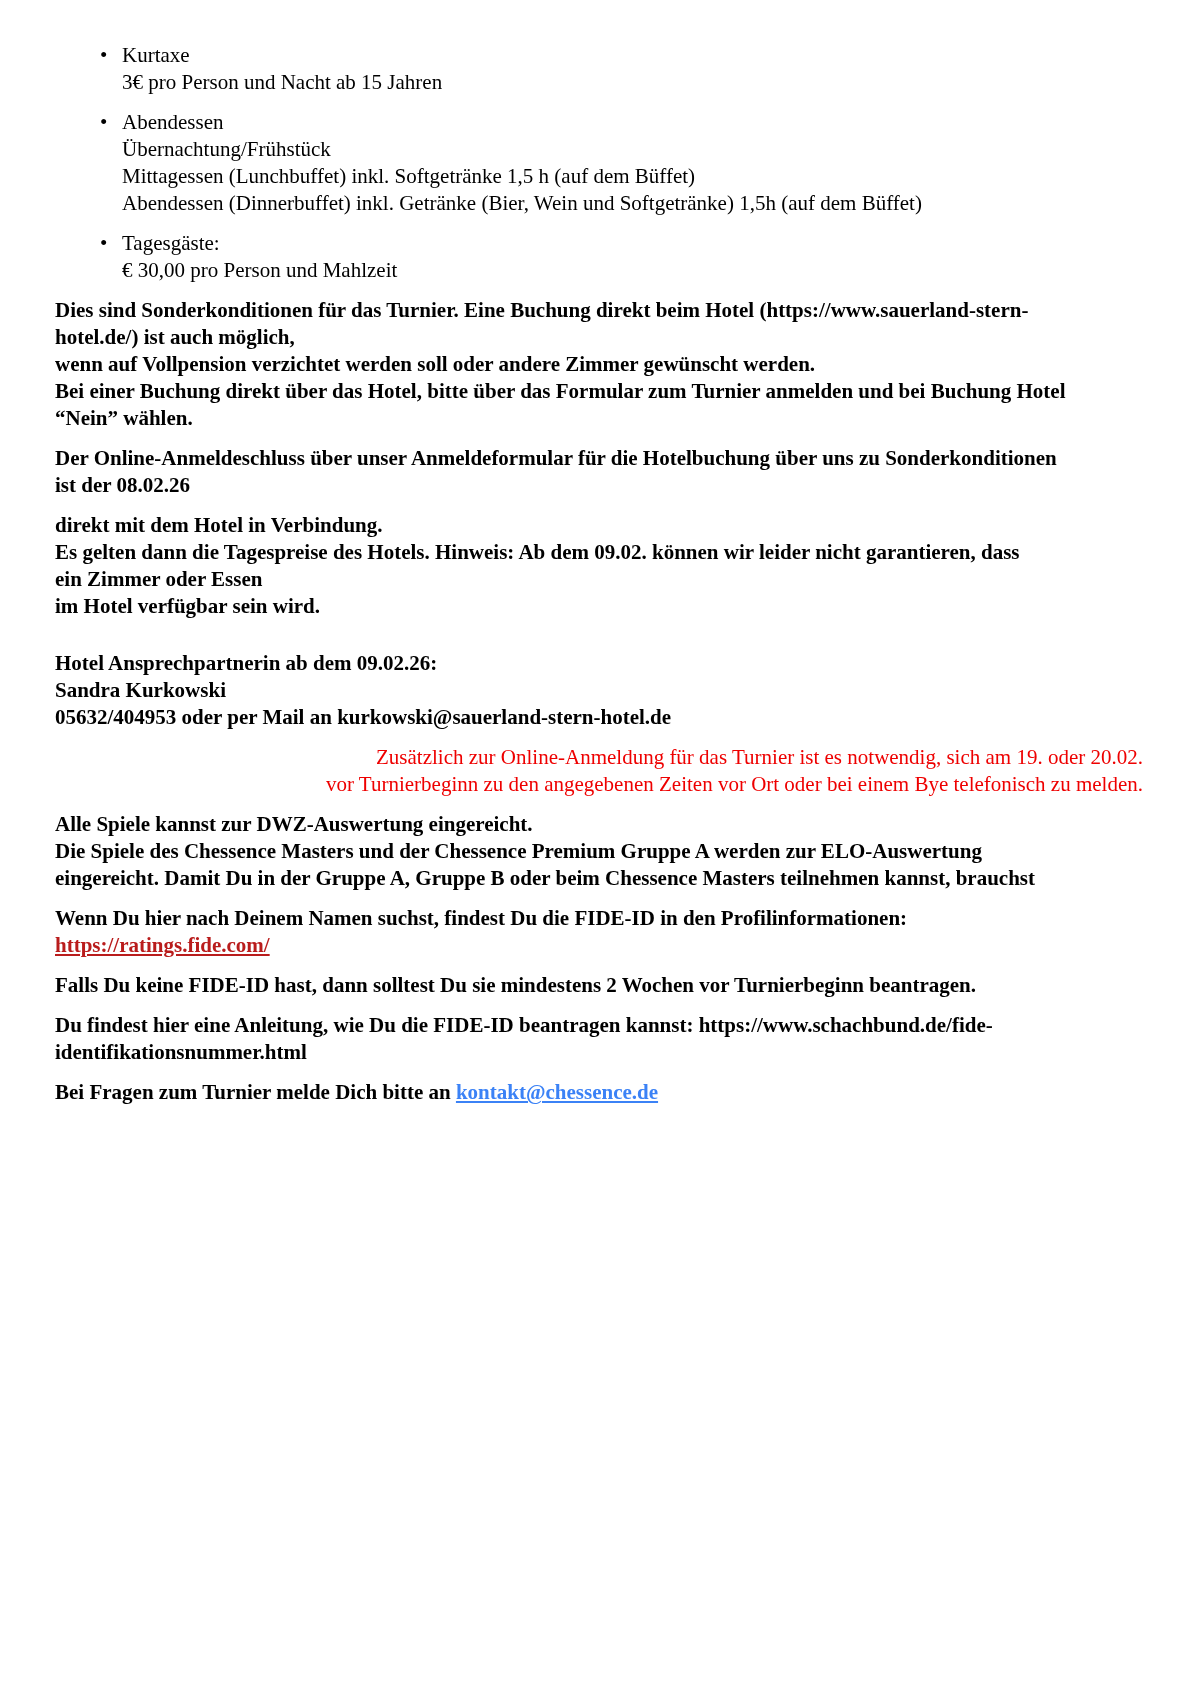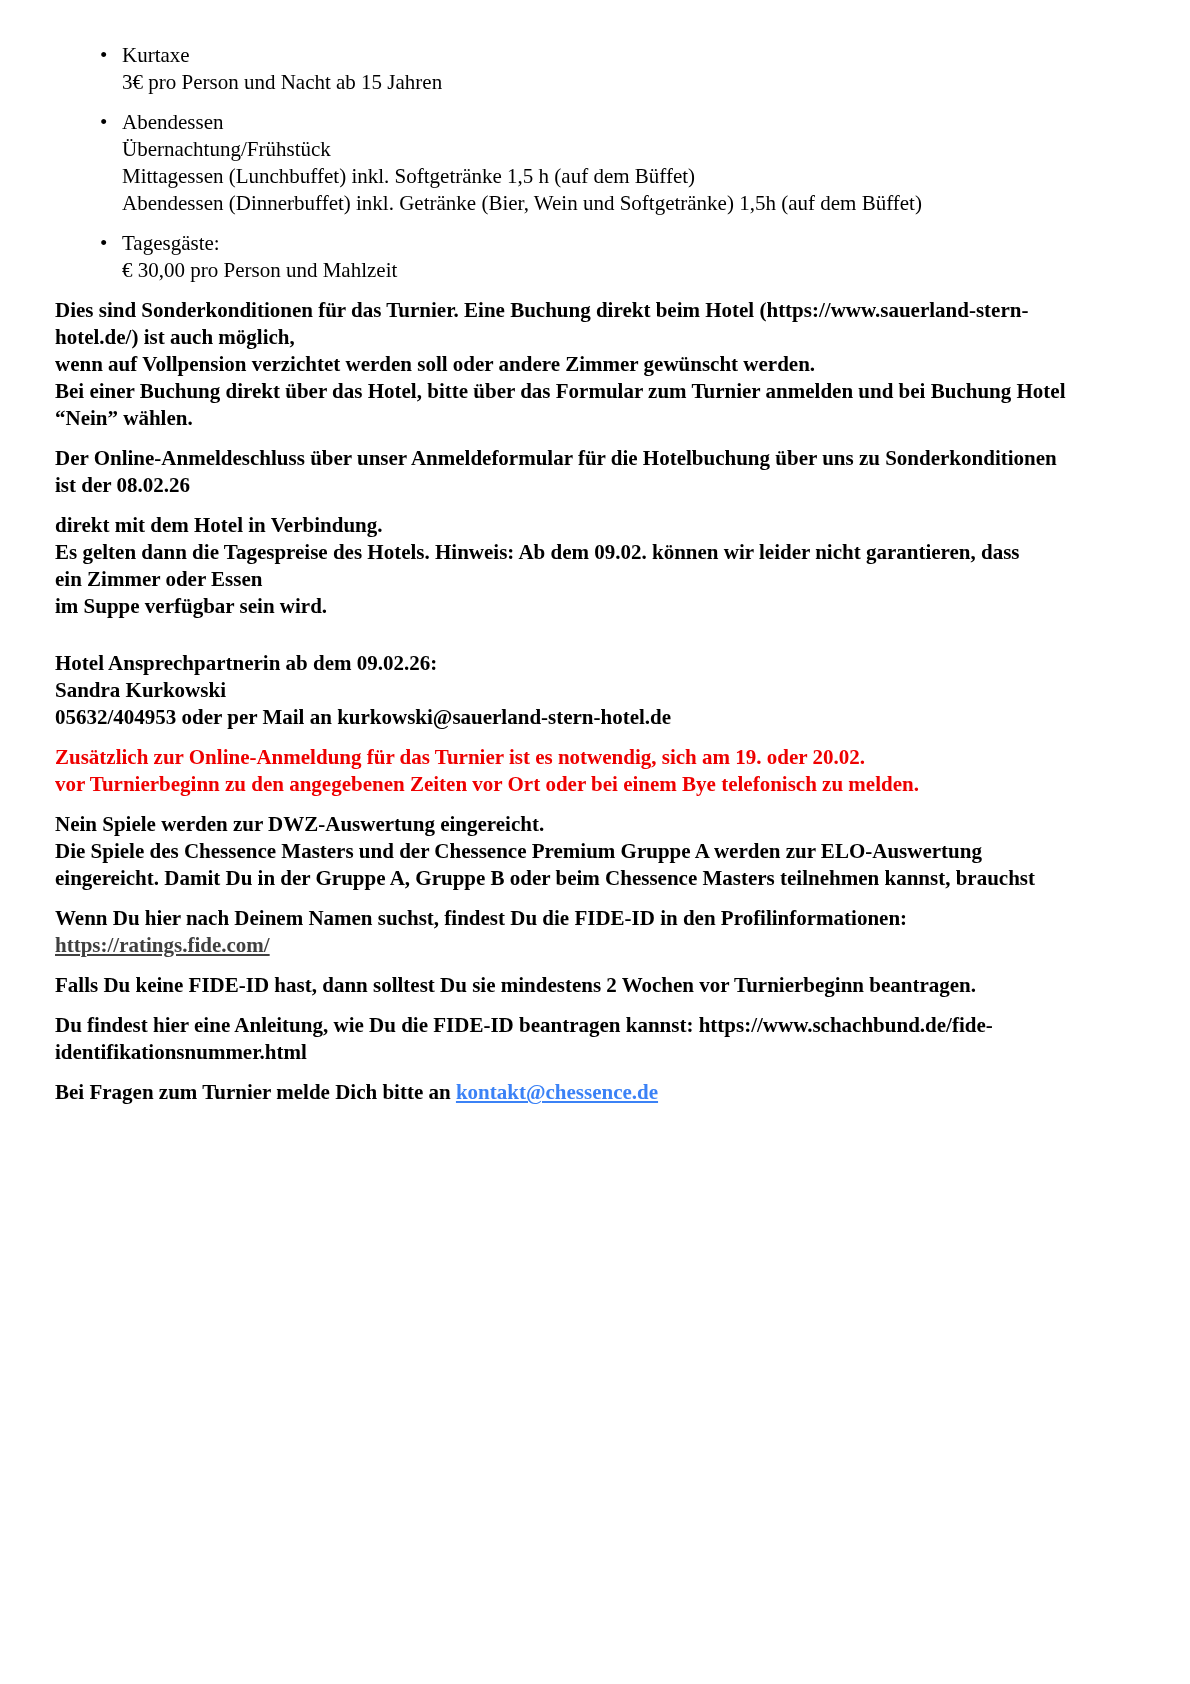--- a/index.html
+++ b/index.html
@@ -28,22 +28,22 @@
     position: relative;
     padding-left: 67px;
     margin: 0 0 13px 0;
   }
   .bullet-marker {
     position: absolute;
     left: 45px;
     top: 0;
   }
   .red-note {
-    font-weight: bold;
-    text-align: left;
+    font-weight: normal;
+    text-align: right;
     margin: 0 0 13px 0;
   }
   .spacer {
     height: 17px;
   }
   .text-line {
     white-space: pre-wrap;
   }
   .text-link {
     text-decoration: underline;
@@ -85,40 +85,40 @@
       <div class="text-line">“Nein” wählen.</div>
     </div>
     <div class="paragraph">
       <div class="text-line">Der Online-Anmeldeschluss über unser Anmeldeformular für die Hotelbuchung über uns zu Sonderkonditionen</div>
       <div class="text-line">ist der 08.02.26</div>
     </div>
     <div class="paragraph">
       <div class="text-line">direkt mit dem Hotel in Verbindung.</div>
       <div class="text-line">Es gelten dann die Tagespreise des Hotels. Hinweis: Ab dem 09.02. können wir leider nicht garantieren, dass</div>
       <div class="text-line">ein Zimmer oder Essen</div>
-      <div class="text-line">im Suppe verfügbar sein wird.</div>
+      <div class="text-line">im Hotel verfügbar sein wird.</div>
     </div>
     <div class="spacer"></div>
     <div class="paragraph">
       <div class="text-line">Hotel Ansprechpartnerin ab dem 09.02.26:</div>
       <div class="text-line">Sandra Kurkowski</div>
       <div class="text-line">05632/404953 oder per Mail an kurkowski@sauerland-stern-hotel.de</div>
     </div>
     <div class="red-note" style="color: rgb(238, 0, 0);">
       <div class="text-line">Zusätzlich zur Online-Anmeldung für das Turnier ist es notwendig, sich am 19. oder 20.02.</div>
       <div class="text-line">vor Turnierbeginn zu den angegebenen Zeiten vor Ort oder bei einem Bye telefonisch zu melden.</div>
     </div>
     <div class="paragraph">
-      <div class="text-line">Nein Spiele werden zur DWZ-Auswertung eingereicht.</div>
+      <div class="text-line">Alle Spiele kannst zur DWZ-Auswertung eingereicht.</div>
       <div class="text-line">Die Spiele des Chessence Masters und der Chessence Premium Gruppe A werden zur ELO-Auswertung</div>
       <div class="text-line">eingereicht. Damit Du in der Gruppe A, Gruppe B oder beim Chessence Masters teilnehmen kannst, brauchst</div>
     </div>
     <div class="paragraph">
       <div class="text-line">Wenn Du hier nach Deinem Namen suchst, findest Du die FIDE-ID in den Profilinformationen:</div>
-      <div class="text-line"><a class="text-link" href="#" style="color: #404040;">https://ratings.fide.com/</a></div>
+      <div class="text-line"><a class="text-link" href="#" style="color: #b91c1c;">https://ratings.fide.com/</a></div>
     </div>
     <div class="paragraph">
       <div class="text-line">Falls Du keine FIDE-ID hast, dann solltest Du sie mindestens 2 Wochen vor Turnierbeginn beantragen.</div>
     </div>
     <div class="paragraph">
       <div class="text-line">Du findest hier eine Anleitung, wie Du die FIDE-ID beantragen kannst: https://www.schachbund.de/fide-</div>
       <div class="text-line">identifikationsnummer.html</div>
     </div>
     <div class="paragraph">
       <div class="text-line"><span>Bei Fragen zum Turnier melde Dich bitte an </span><a class="text-link" href="#" style="color: #3b82f6;">kontakt@chessence.de</a></div>

